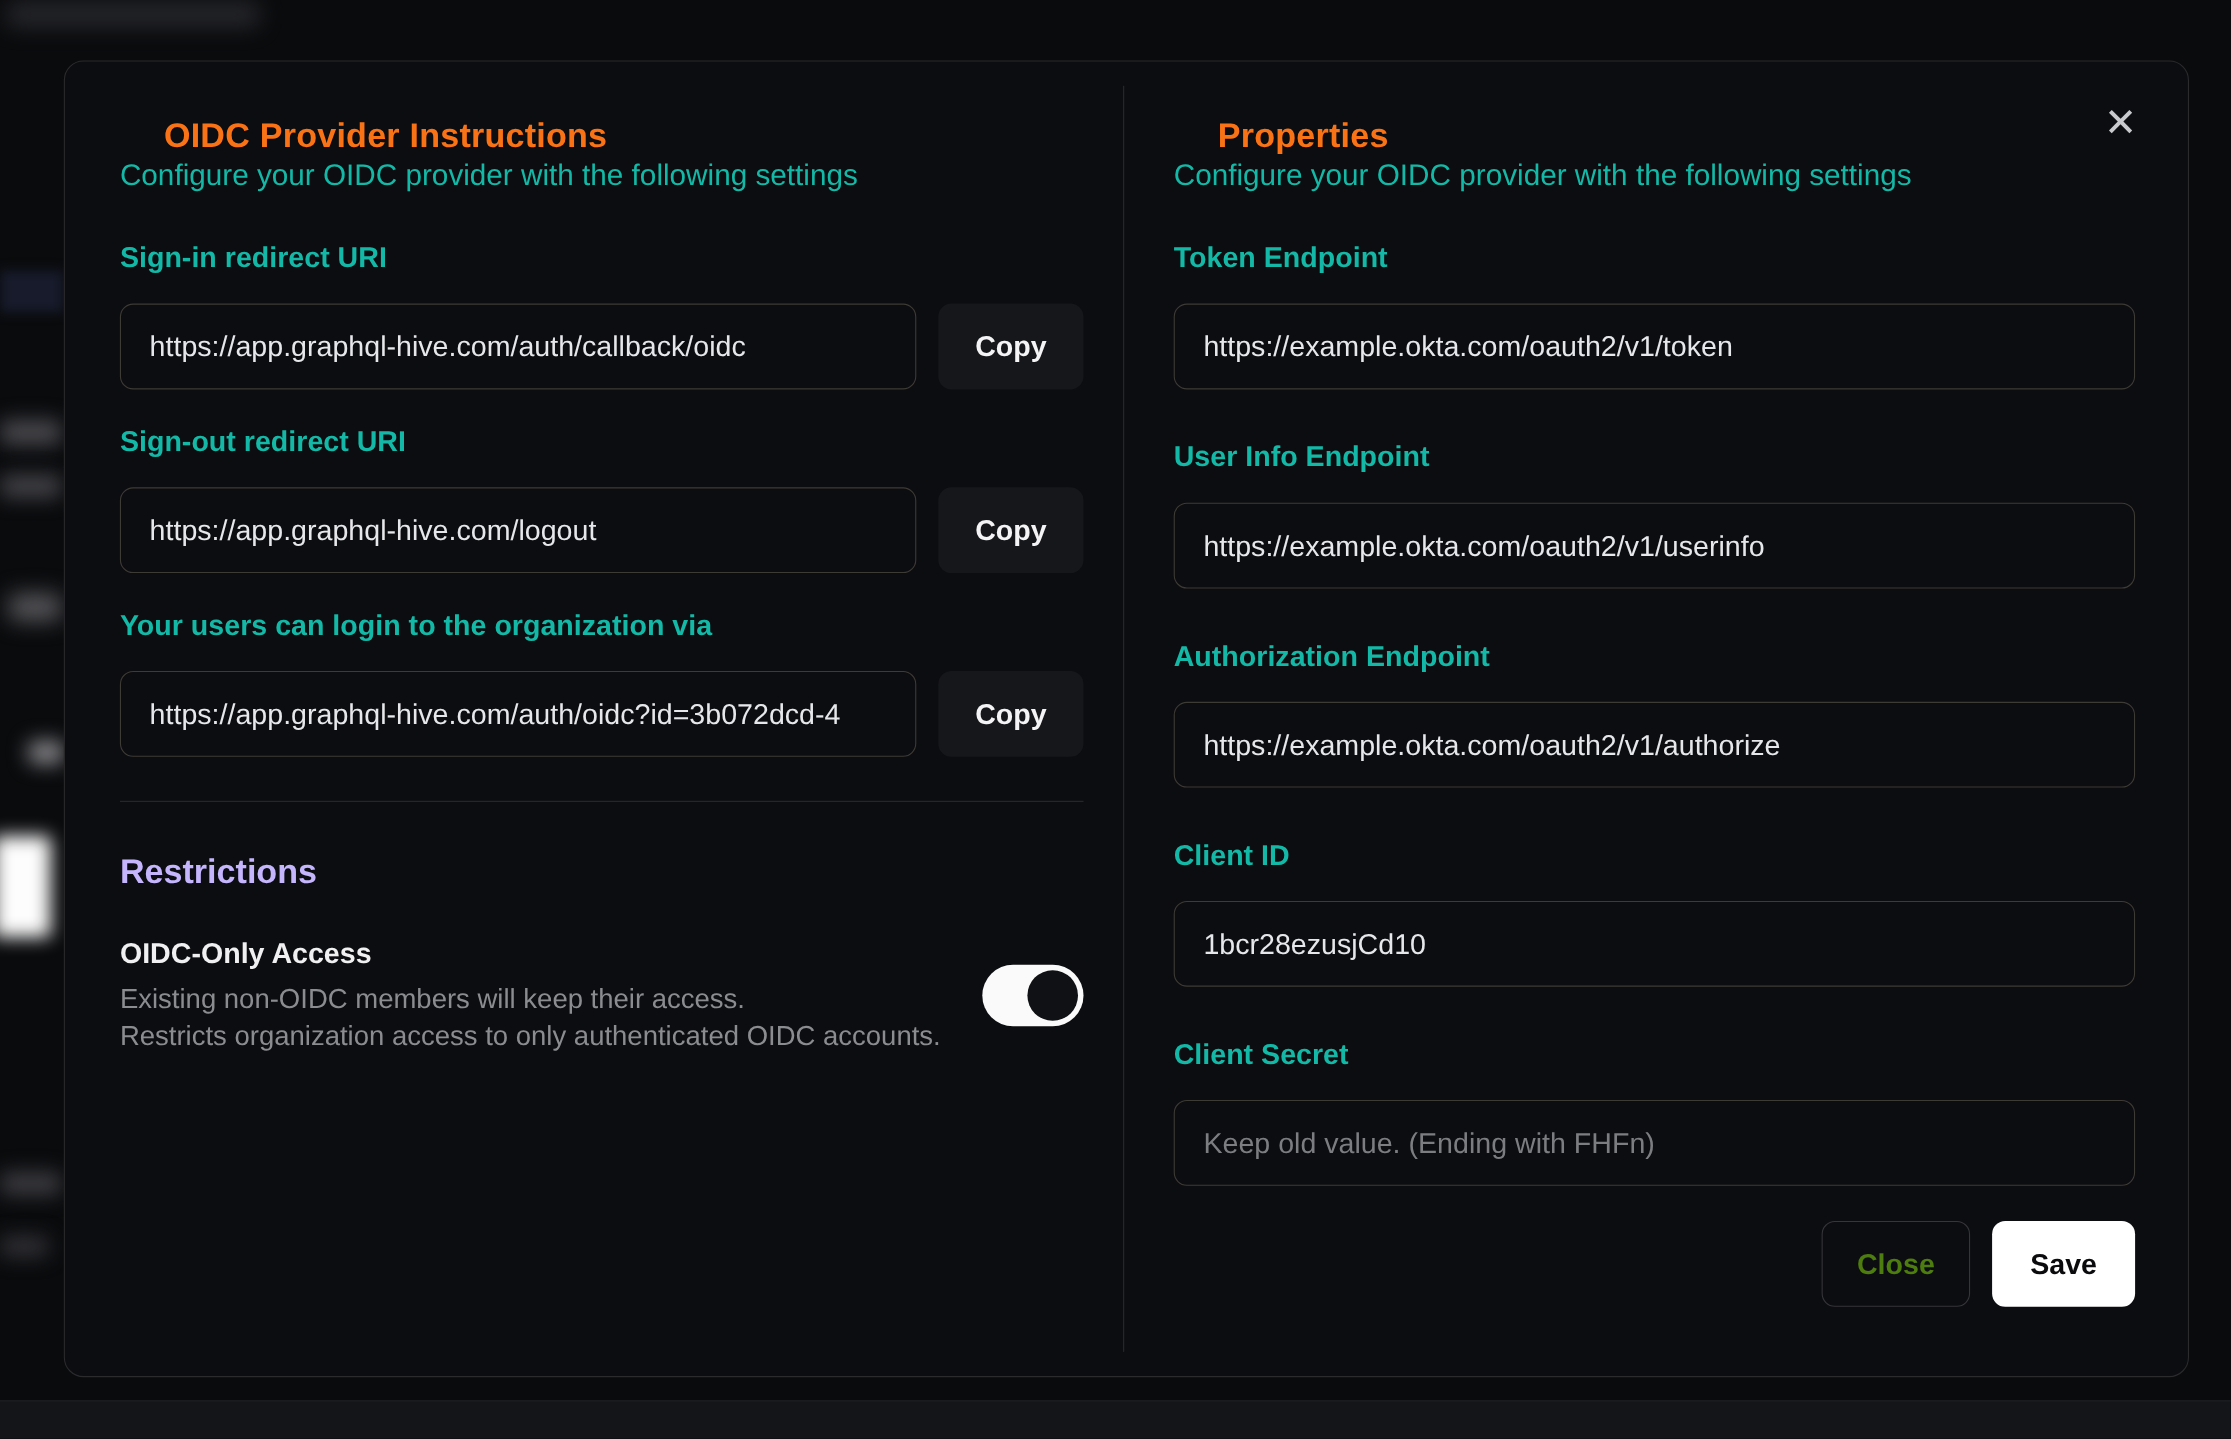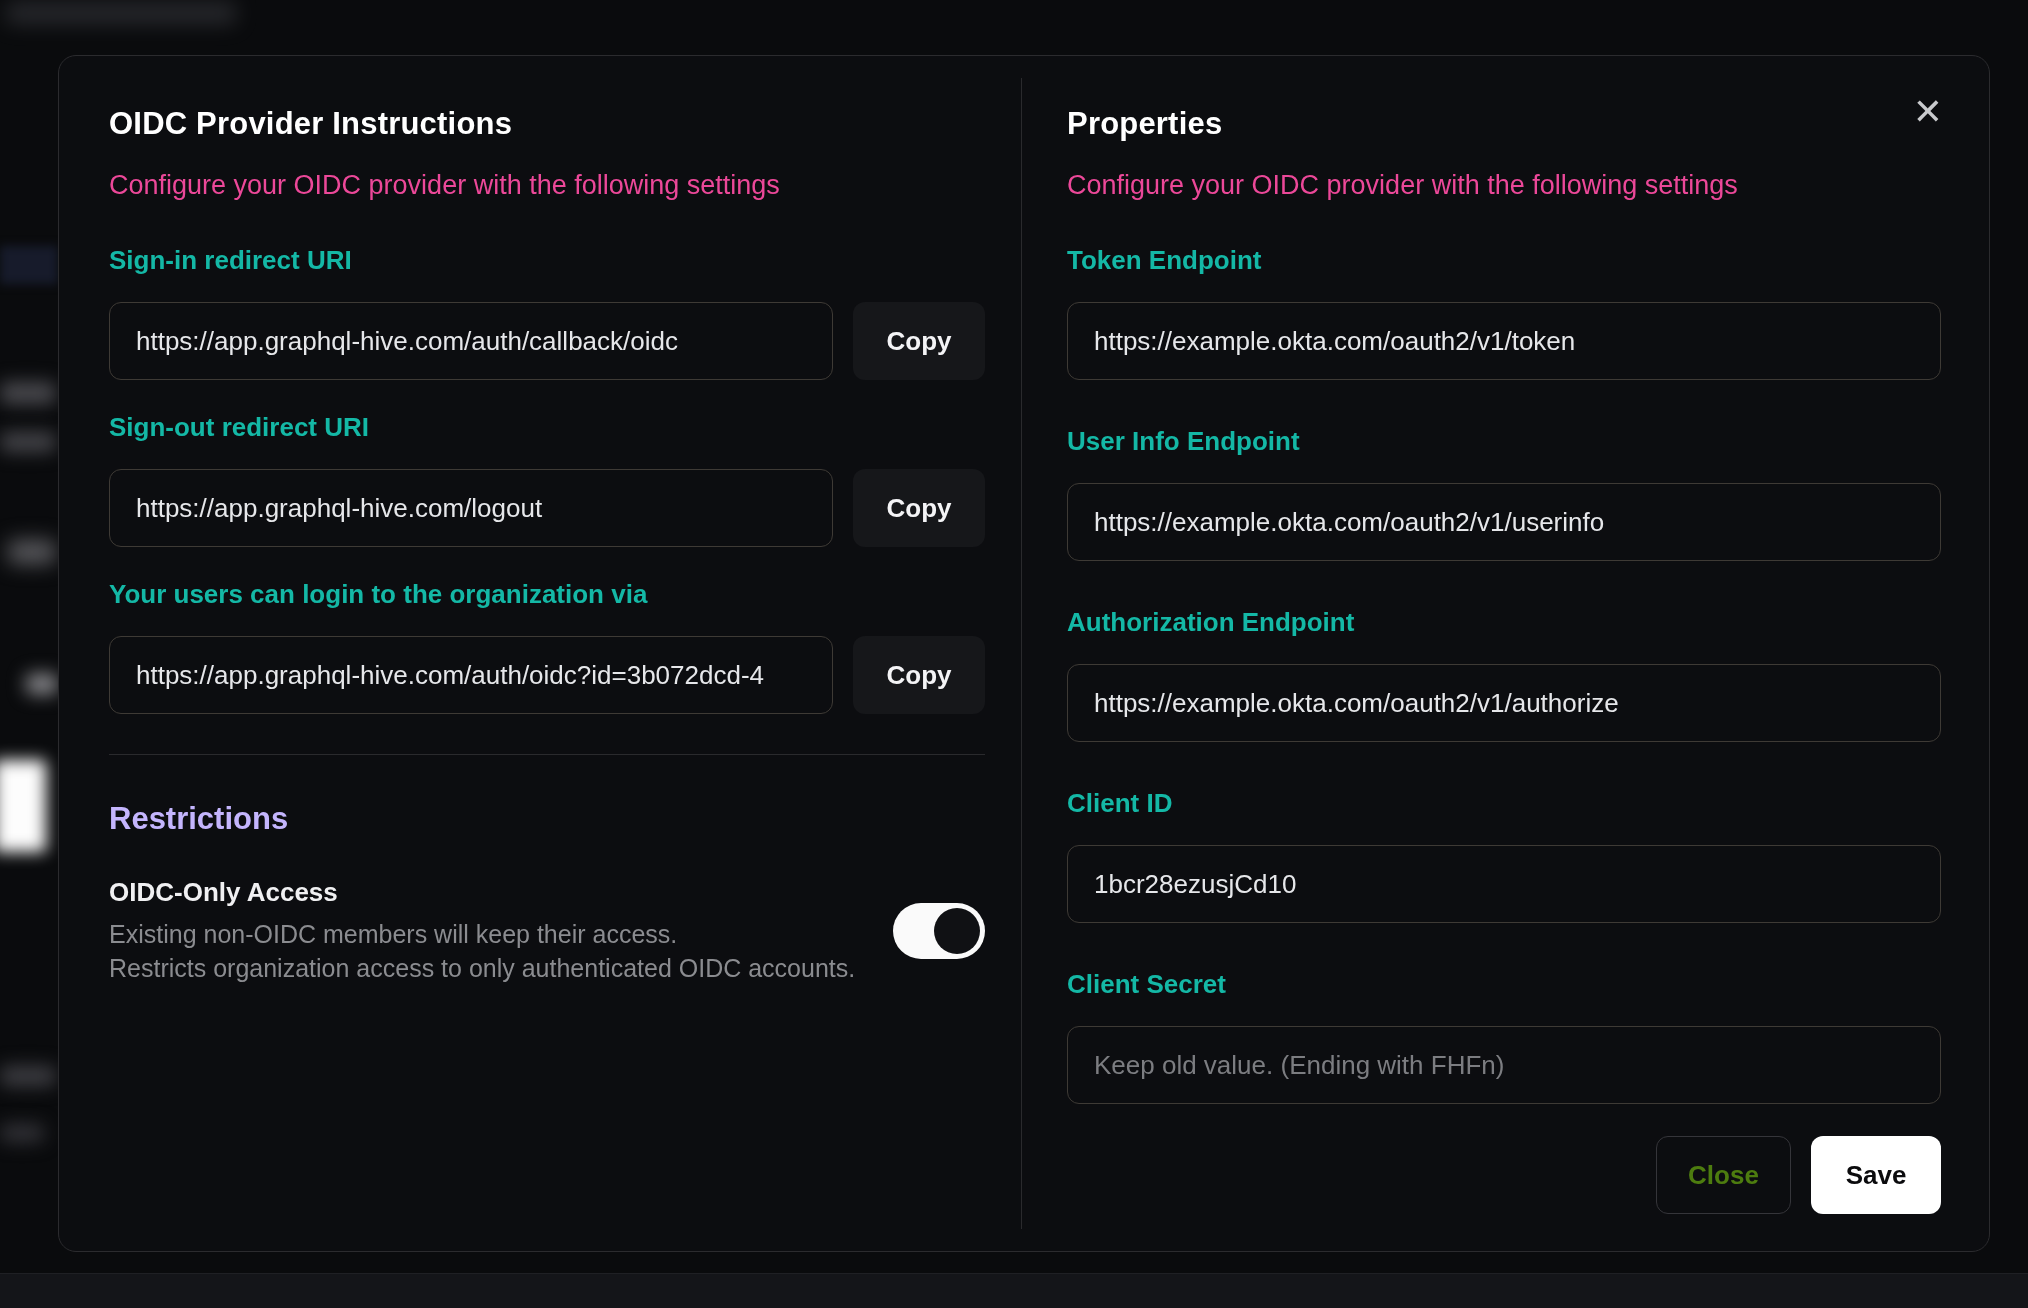--- a/index.html
+++ b/index.html
@@ -33,22 +33,22 @@
     width: 1932px; height: 1197px;
     background: #0c0d10;
     border: 1px solid #2b2b2e;
     border-radius: 18px;
     display: flex;
   }
   .col-left  { width: 962px; padding: 50px 36px 0 50px; }
   .v-divider { width: 1px; background: #2a2a2d; margin: 22px 0 22px; }
   .col-right { flex: 1; padding: 50px 48px 0 45px; position: relative; }
 
-  .section-title { font-size: 31px; font-weight: 700; color: #ffffff; letter-spacing: .2px; }
-  .subtitle { margin-top: 28px; font-size: 27px; font-weight: 400; color: #ec4899; }
+  .section-title { font-size: 31px; font-weight: 700; color: #f97316; letter-spacing: .2px; margin-left: 40px; }
+  .subtitle { margin-top: 2px; font-size: 27px; font-weight: 400; color: #14b8a6; }
 
   .field-label { font-size: 26px; font-weight: 600; color: #14b8a6; }
   .col-left .lbl-first { margin-top: 44px; }
   .col-left .lbl-next  { margin-top: 32px; }
   .col-right .field-label { margin-top: 46px; }
   .col-right .lbl-first   { margin-top: 44px; }
 
   .input-row { display: flex; gap: 20px; margin-top: 26px; }
   .text-input {
     height: 78px; flex: 1; min-width: 0;

